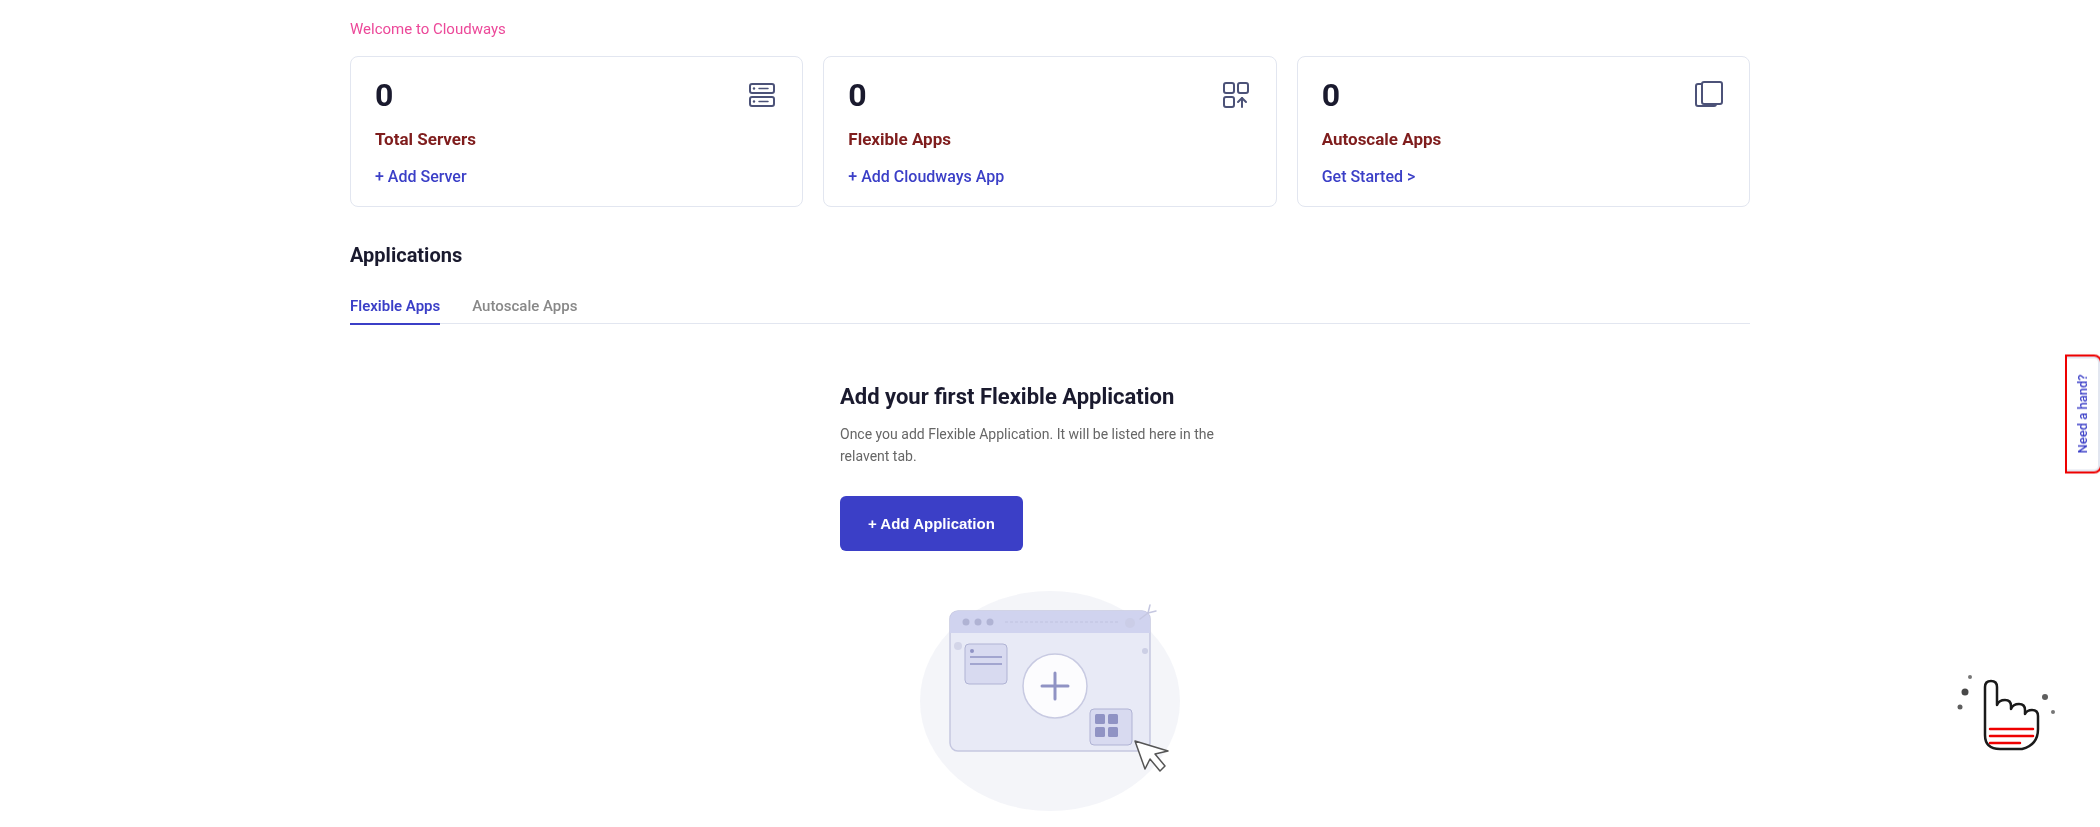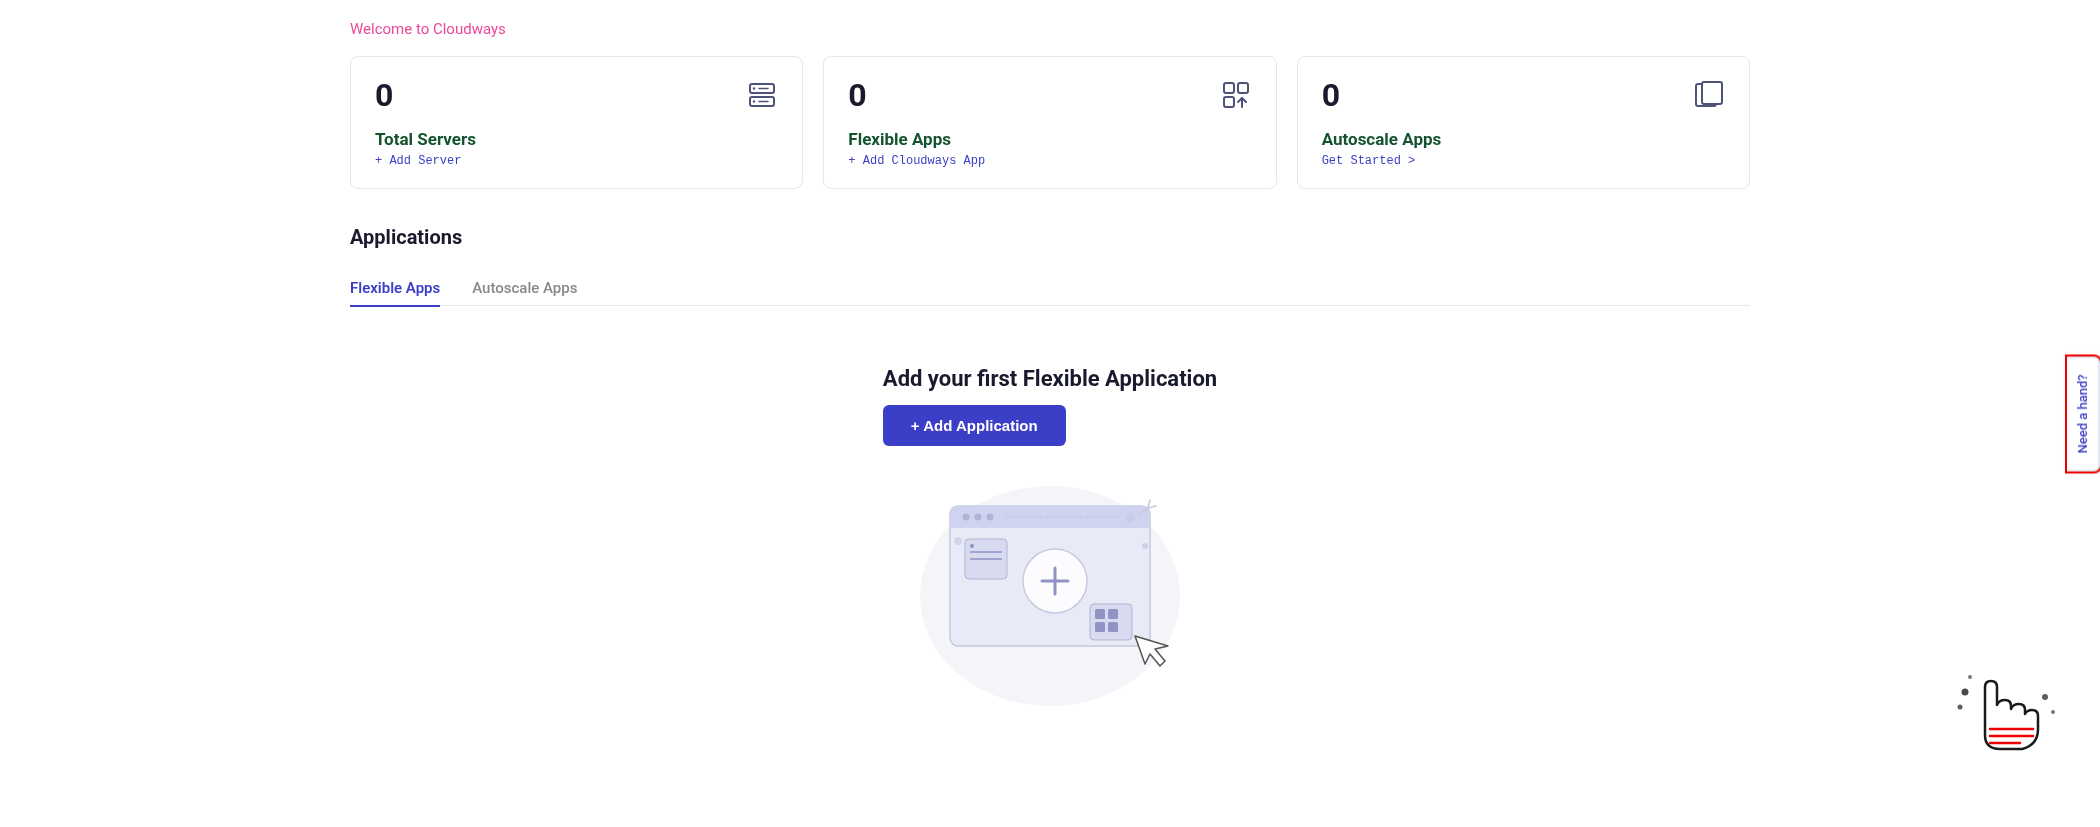--- a/index.html
+++ b/index.html
@@ -63,30 +63,29 @@
     }
 
     .stat-icon svg {
       width: 32px;
       height: 32px;
     }
 
     .stat-label {
       font-size: 17px;
       font-weight: 700;
-      color: #14532d;
-      margin-bottom: 5px;
+      color: #7f1d1d;
+      margin-bottom: 18px;
     }
 
     .stat-action {
-      font-size: 12px;
+      font-size: 16px;
       color: #3b3fc7;
       text-decoration: none;
       font-weight: 500;
-      font-family: Liberation Mono, monospace;
     }
 
     
     .section-title {
       font-size: 20px;
       font-weight: 700;
       color: #1a1a2e;
       margin-bottom: 20px;
     }
 
@@ -142,21 +141,21 @@
       color: #666;
       line-height: 1.6;
       margin-bottom: 28px;
     }
 
     .add-app-btn {
       background: #3b3fc7;
       color: #fff;
       border: none;
       border-radius: 6px;
-      padding: 12px 28px;
+      padding: 19px 28px;
       font-size: 15px;
       font-weight: 600;
       cursor: pointer;
       display: inline-flex;
       align-items: center;
       gap: 8px;
     }
 
     
     .empty-illustration {
@@ -263,20 +262,21 @@
     <h2 class="section-title">Applications</h2>
 
     <div class="tabs-row">
       <div class="tab-item active">Flexible Apps</div>
       <div class="tab-item">Autoscale Apps</div>
     </div>
 
     <div class="empty-state">
       <div class="empty-state-content">
         <div class="empty-state-title">Add your first Flexible Application</div>
+        <div class="empty-state-desc">Once you add Flexible Application. It will be listed here in the relavent tab.</div>
         <button class="add-app-btn">+ Add Application</button>
       </div>
 
       <div class="empty-illustration">
         <svg viewBox="0 0 320 260" fill="none" xmlns="http://www.w3.org/2000/svg" width="320" height="260">
 
           <ellipse cx="160" cy="150" rx="130" ry="110" fill="#f0f1f7" opacity="0.7"></ellipse>
 
           <rect x="60" y="60" width="200" height="140" rx="8" fill="#e8eaf6" stroke="#c5c7e0" stroke-width="1.5"></rect>
 

